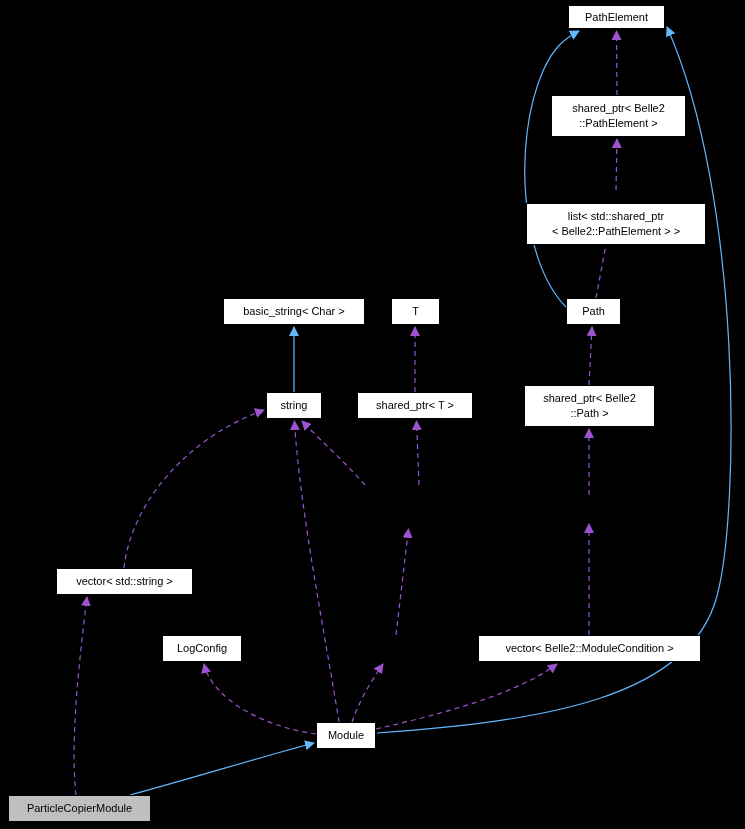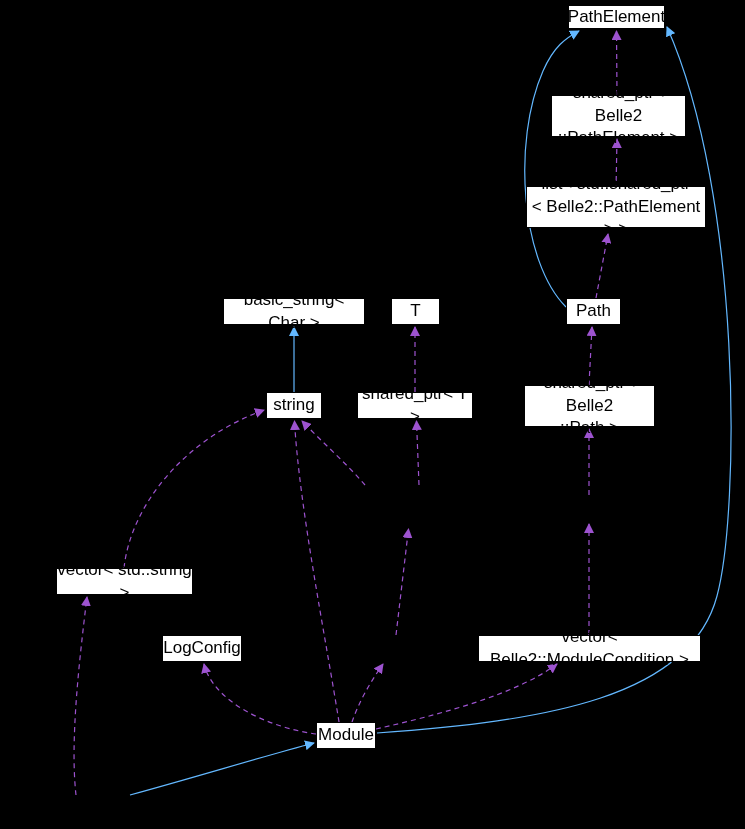--- a/index.html
+++ b/index.html
@@ -22,30 +22,30 @@
   .node {
     position: absolute;
     box-sizing: border-box;
     background: #ffffff;
     border: 1px solid #000000;
     color: #000000;
     display: flex;
     align-items: center;
     justify-content: center;
     text-align: center;
-    font-size: 17px;
+    font-size: 11px;
     line-height: 1.35;
     z-index: 2;
   }
   .node .lbl { white-space: pre-line; }
   .node.hl { background: #bfbfbf; }
 
   #n-pathElement            { left:568px; top:5px;   width:97px;  height:24px; }
   #n-sharedPtrPathElement   { left:551px; top:95px;  width:135px; height:42px; }
-  #n-listSharedPtrPathElement{left:526px; top:186px; width:180px; height:42px; }
+  #n-listSharedPtrPathElement{left:526px; top:203px; width:180px; height:42px; }
   #n-basicString            { left:223px; top:298px; width:142px; height:27px; }
   #n-t                      { left:391px; top:298px; width:49px;  height:27px; }
   #n-path                   { left:566px; top:298px; width:55px;  height:27px; }
   #n-string                 { left:266px; top:392px; width:56px;  height:27px; }
   #n-sharedPtrT             { left:357px; top:392px; width:116px; height:27px; }
   #n-sharedPtrPath          { left:524px; top:385px; width:131px; height:42px; }
   #n-mapModuleParamPtr      { left:333px; top:485px; width:166px; height:42px; }
   #n-moduleCondition        { left:527px; top:495px; width:125px; height:27px; }
   #n-vectorString           { left:56px;  top:568px; width:137px; height:27px; }
   #n-logConfig              { left:162px; top:635px; width:80px;  height:27px; }
@@ -127,14 +127,17 @@
   </div>
   <div class="node" id="n-logConfig">
     <span class="lbl">LogConfig</span>
   </div>
   <div class="node" id="n-vectorModuleCondition">
     <span class="lbl">vector&lt; Belle2::ModuleCondition &gt;</span>
   </div>
   <div class="node" id="n-module">
     <span class="lbl">Module</span>
   </div>
+  <div class="node hl" id="n-particleCopierModule">
+    <span class="lbl">ParticleCopierModule</span>
+  </div>
 
 </div>
 
 </body></html>

